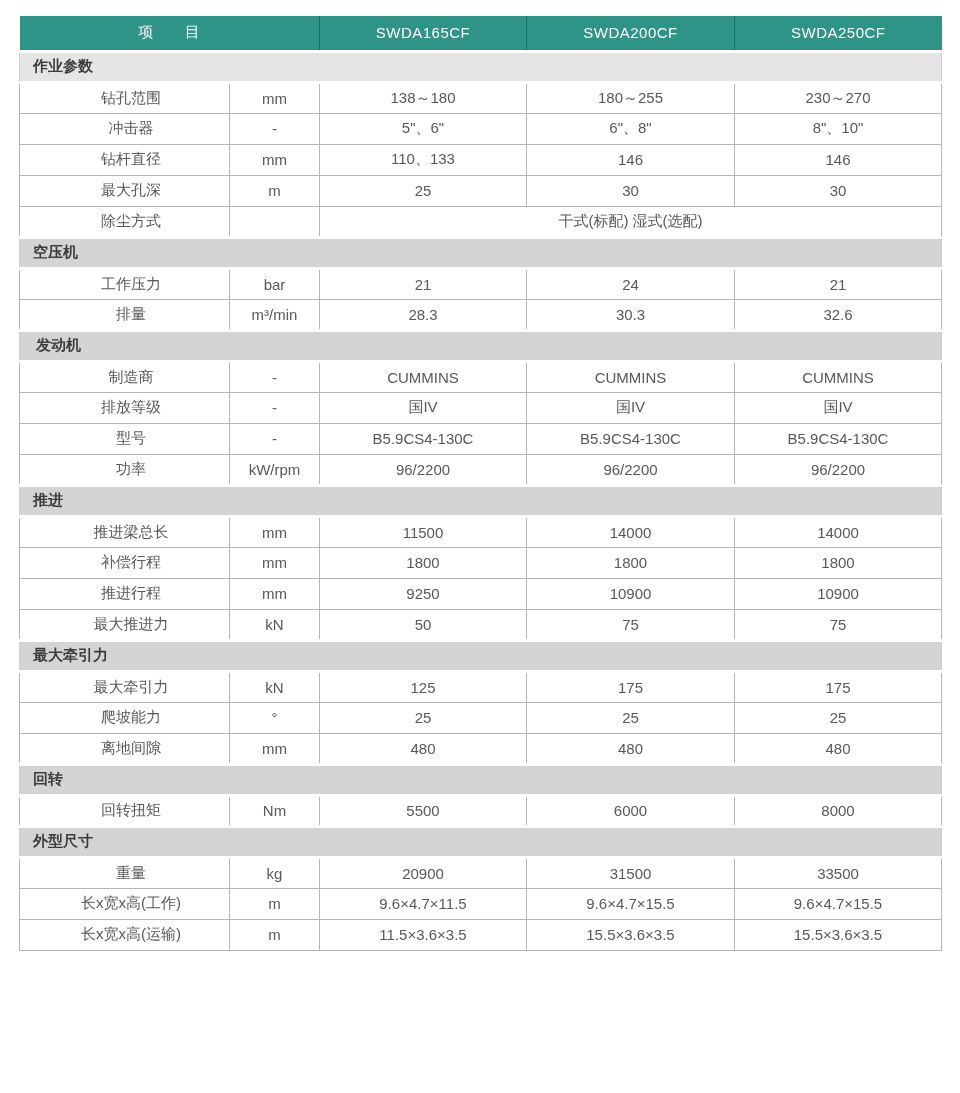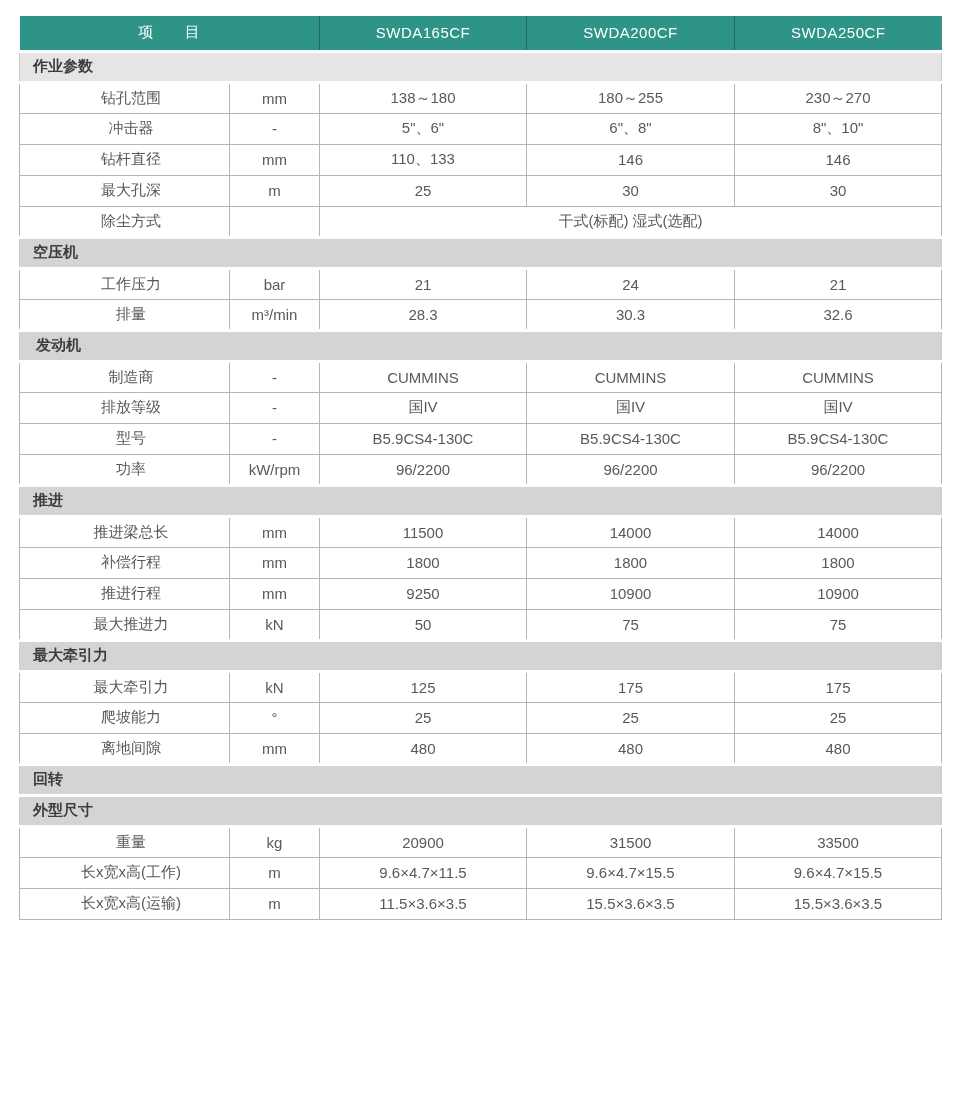--- a/index.html
+++ b/index.html
@@ -218,20 +218,27 @@
           <td class="data-cell item-cell">离地间隙</td>
           <td class="data-cell unit-cell">mm</td>
           <td class="data-cell value-cell">480</td>
           <td class="data-cell value-cell">480</td>
           <td class="data-cell value-cell">480</td>
         </tr>
         <tr>
           <td colspan="5" class="section-cell" style="background: rgb(212, 212, 212);">回转</td>
         </tr>
         <tr>
+          <td class="data-cell item-cell">回转扭矩</td>
+          <td class="data-cell unit-cell">Nm</td>
+          <td class="data-cell value-cell">5500</td>
+          <td class="data-cell value-cell">6000</td>
+          <td class="data-cell value-cell">8000</td>
+        </tr>
+        <tr>
           <td colspan="5" class="section-cell" style="background: rgb(212, 212, 212);">外型尺寸</td>
         </tr>
         <tr>
           <td class="data-cell item-cell">重量</td>
           <td class="data-cell unit-cell">kg</td>
           <td class="data-cell value-cell">20900</td>
           <td class="data-cell value-cell">31500</td>
           <td class="data-cell value-cell">33500</td>
         </tr>
         <tr>

